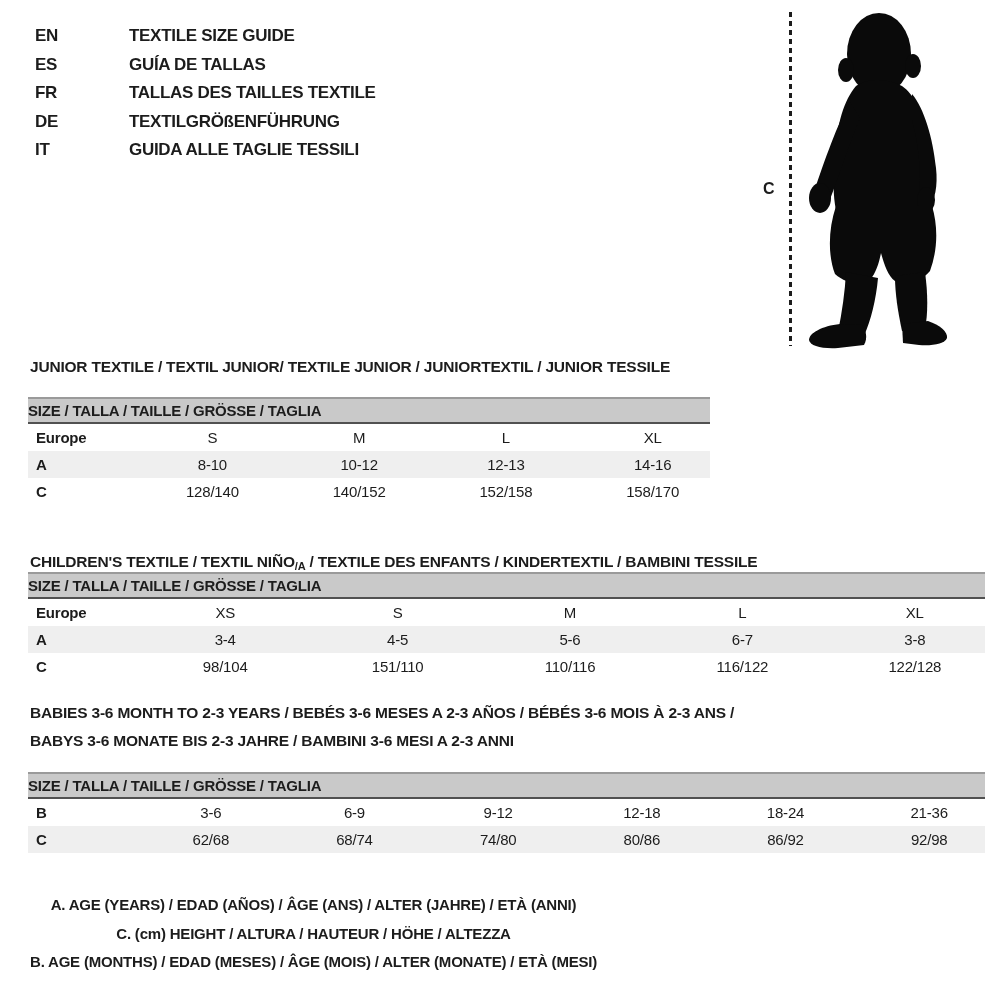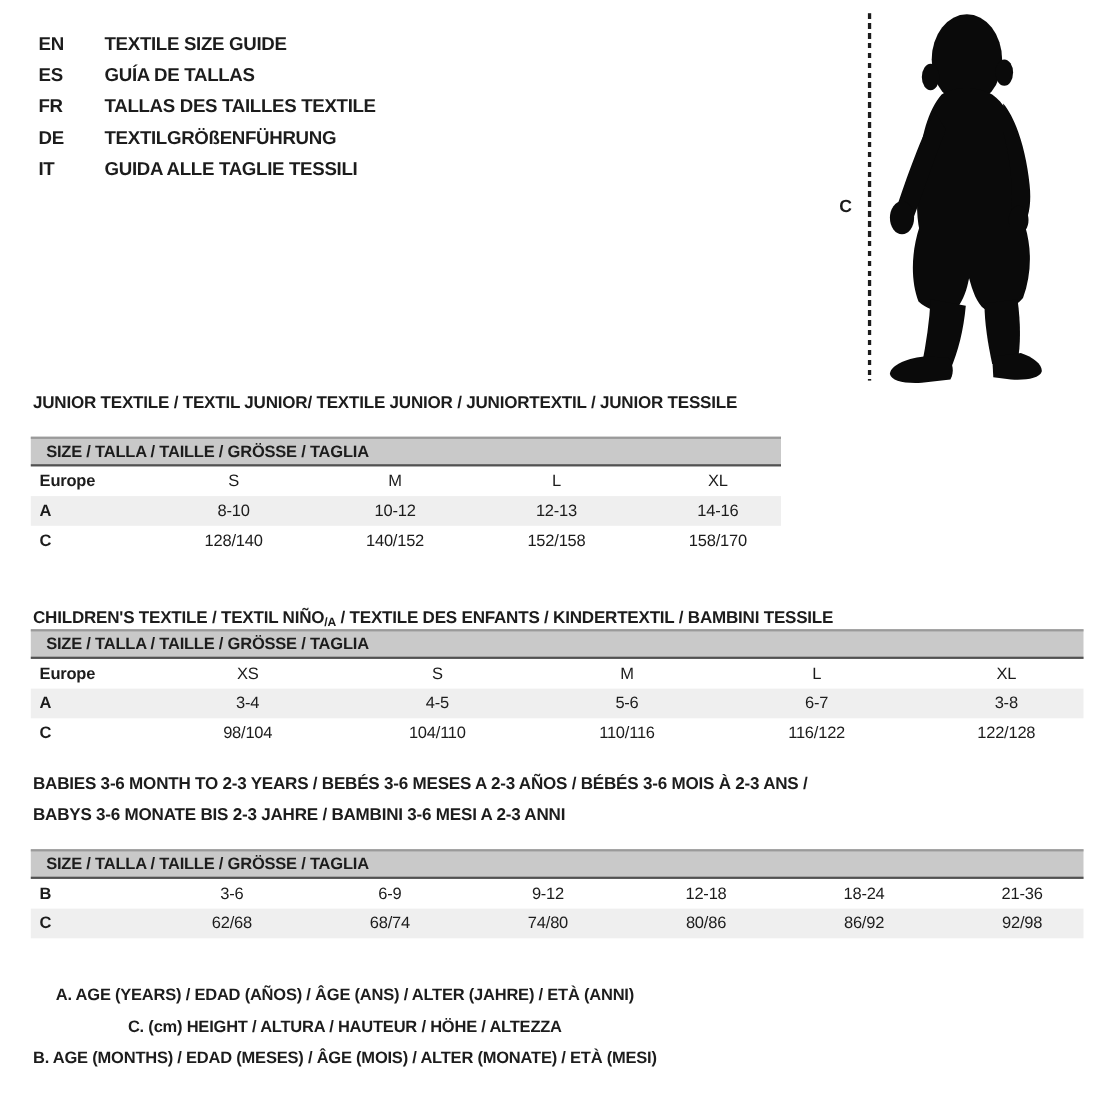--- a/index.html
+++ b/index.html
@@ -2,23 +2,23 @@
 <html style="--text: #1c1c1c; --background: #ffffff; --band-bg: #c9c9c9; --band-top: #9a9a9a; --band-line: #515151; --row-shaded: #efefef; --silhouette: #0a0a0a;"><head>
 <meta charset="utf-8">
 <style>
   html,body{margin:0;padding:0;background:#fff;}
   .page{
     position:relative;width:1000px;height:1000px;background:var(--background,#ffffff);
     font-family:"Liberation Sans",sans-serif;color:var(--text,#1c1c1c);overflow:hidden;
   }
   
   .lang-block{position:absolute;left:35px;top:26px;}
-  .lang-row{display:flex;height:28.5px;align-items:center;}
+  .lang-row{display:flex;height:28.5px;gap:20px;}
   .lang-code{width:60px;font-weight:bold;font-size:17px;letter-spacing:-0.3px;}
-  .lang-label{font-weight:bold;font-size:17px;letter-spacing:-0.3px;white-space:nowrap;}
+  .lang-label{font-weight:bold;font-size:17px;letter-spacing:-0.3px;white-space:nowrap;margin-left:14px;}
   
   .height-line{
     position:absolute;left:789px;top:12px;width:3px;height:334px;
     background:repeating-linear-gradient(to bottom,var(--text,#141414) 0 5px,transparent 5px 9px);
   }
   .height-label{position:absolute;left:763px;top:180px;font-size:16px;font-weight:bold;}
   .baby{position:absolute;left:800px;top:4px;width:162px;height:346px;color:var(--silhouette,#0a0a0a);}
   
   .sec-title{
     position:absolute;margin:0;font-size:15.5px;font-weight:bold;letter-spacing:-0.2px;
@@ -30,21 +30,21 @@
   .sub{font-size:11px;vertical-align:-3px;}
   
   .size-table{position:absolute;left:28px;}
   .junior-table{top:397px;width:682px;}
   .children-table{top:572px;width:957px;}
   .babies-table{top:772px;width:957px;}
   .band{
     height:23px;background:var(--band-bg,#c9c9c9);
     border-top:2px solid var(--band-top,#9a9a9a);
     border-bottom:2px solid var(--band-line,#515151);
-    font-weight:bold;font-size:15px;line-height:23px;padding-left:14px;letter-spacing:-0.2px;
+    font-weight:bold;font-size:15px;line-height:23px;padding-left:0;letter-spacing:-0.2px;
   }
   .t-row{display:grid;height:27px;align-items:center;font-size:15px;gap:32px;}
   .cols4{grid-template-columns:95px repeat(4,1fr);}
   .cols5{grid-template-columns:95px repeat(5,1fr);}
   .cols6{grid-template-columns:95px repeat(6,1fr);}
   .cell{text-align:center;letter-spacing:-0.2px;}
   .cell.label{text-align:left;padding-left:8px;font-weight:bold;}
   .t-row.shaded{background:var(--row-shaded,#efefef);}
   
   .notes{position:absolute;left:30px;top:891px;}
@@ -139,21 +139,21 @@
       <span class="cell label">A</span>
       <span class="cell">3-4</span>
       <span class="cell">4-5</span>
       <span class="cell">5-6</span>
       <span class="cell">6-7</span>
       <span class="cell">3-8</span>
     </div>
     <div class="t-row cols5">
       <span class="cell label">C</span>
       <span class="cell">98/104</span>
-      <span class="cell">104/110</span>
+      <span class="cell">151/110</span>
       <span class="cell">110/116</span>
       <span class="cell">116/122</span>
       <span class="cell">122/128</span>
     </div>
   </div>
 
   <h2 class="sec-title t-babies">BABIES 3-6 MONTH TO 2-3 YEARS / BEBÉS 3-6 MESES A 2-3 AÑOS / BÉBÉS 3-6 MOIS À 2-3 ANS /
 BABYS 3-6 MONATE BIS 2-3 JAHRE / BAMBINI 3-6 MESI A 2-3 ANNI</h2>
   <div class="size-table babies-table">
     <div class="band">SIZE / TALLA / TAILLE / GRÖSSE / TAGLIA</div>

